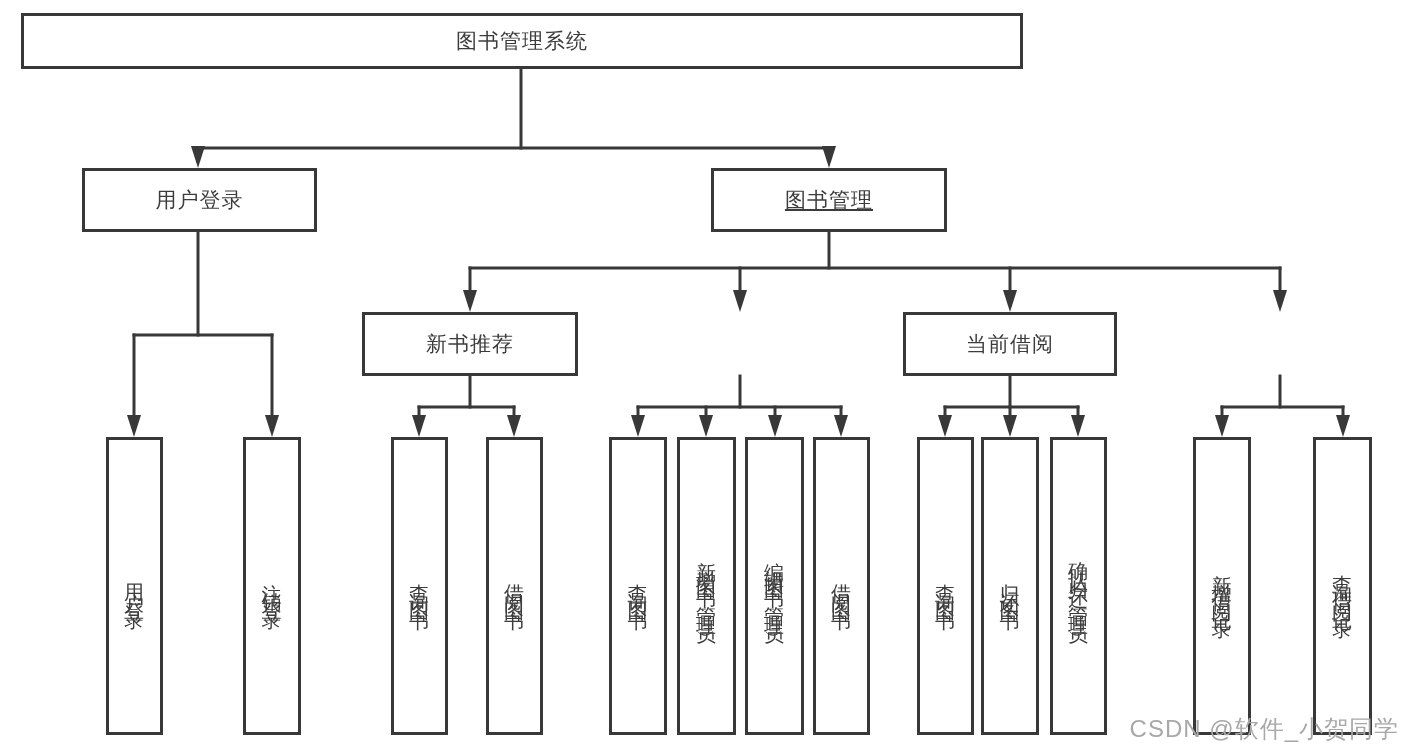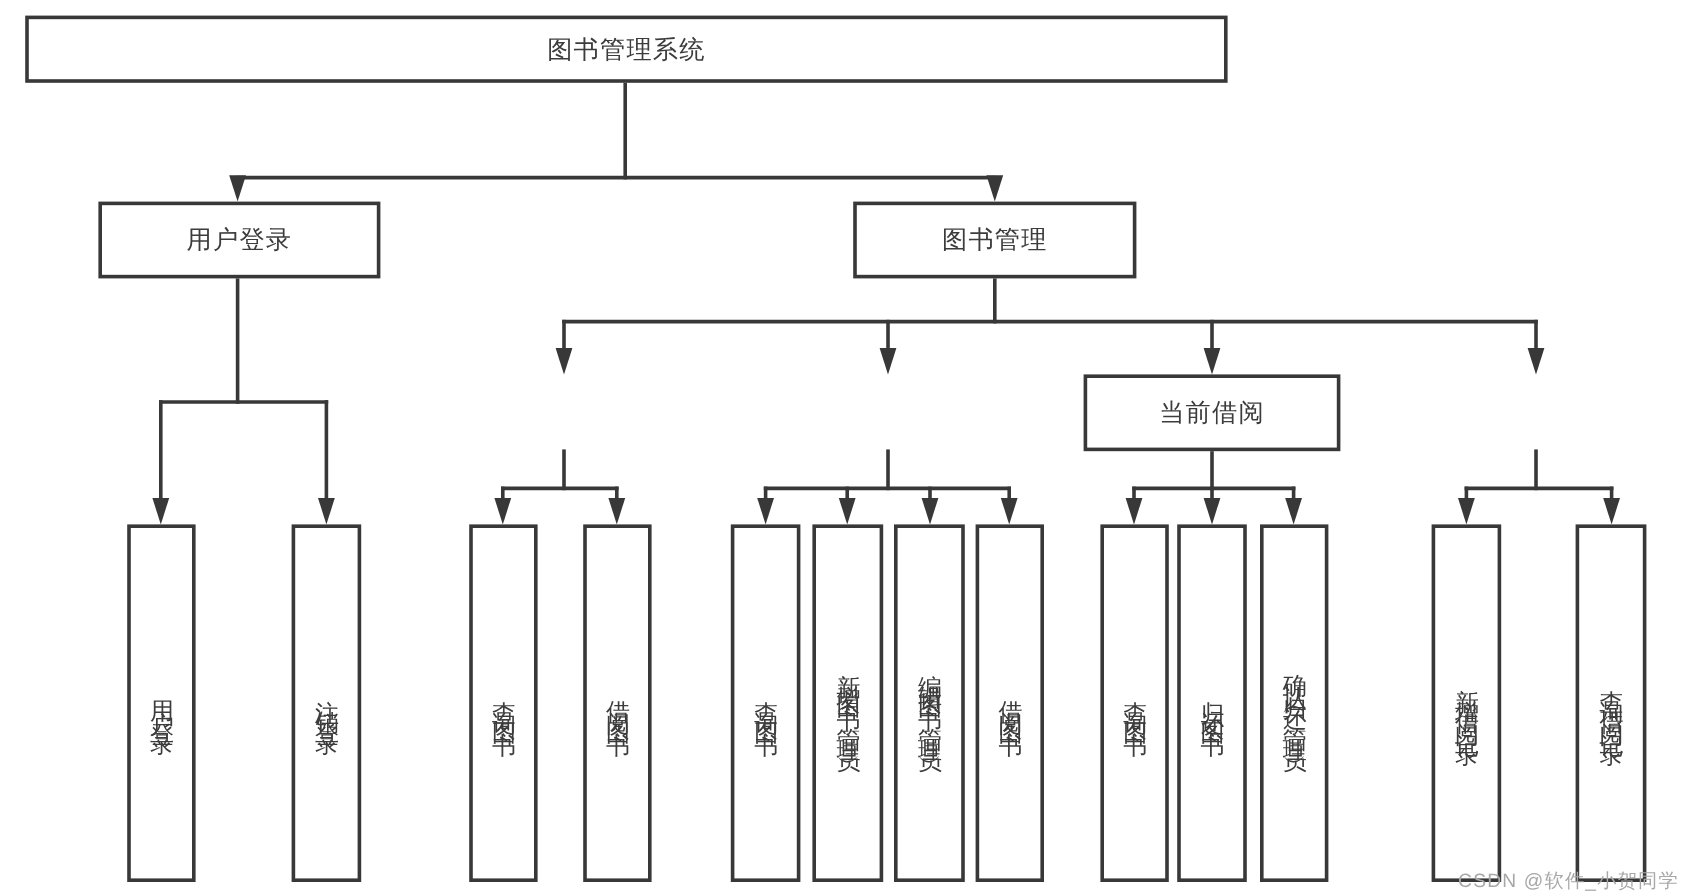--- a/index.html
+++ b/index.html
@@ -56,21 +56,21 @@
     font-size: 20px;
     letter-spacing: 9px;
     line-height: 1;
     white-space: nowrap;
   }
   #watermark {
     position: absolute;
     right: 6px;
     bottom: 2px;
     z-index: 3;
-    font-size: 16px;
+    font-size: 24px;
     color: #a8a8a8;
     letter-spacing: 1px;
     white-space: nowrap;
   }
 </style>
 </head>
 <body>
 
 <div id="stage">
 
@@ -141,24 +141,27 @@
     </g>
   </svg>
 
   <div class="node" style="left:21px; top:13px; width:1002px; height:56px;">
     <span>图书管理系统</span>
   </div>
 
   <div class="node" style="left:82px; top:168px; width:235px; height:64px;">
     <span>用户登录</span>
   </div>
-  <div class="node" style="left:711px; top:168px; width:236px; height:64px;">
+  <div class="node" style="left:711px; top:168px; width:236px; height:64px;text-decoration:underline;">
     <span>图书管理</span>
   </div>
 
+  <div class="node" style="left:362px; top:312px; width:216px; height:64px;">
+    <span>新书推荐</span>
+  </div>
   <div class="node" style="left:903px; top:312px; width:214px; height:64px;">
     <span>当前借阅</span>
   </div>
 
   <div class="leaf" style="left:106px; width:57px;">
     <span class="vtext">用户登录</span>
   </div>
   <div class="leaf" style="left:243px; width:58px;">
     <span class="vtext">注销登录</span>
   </div>

